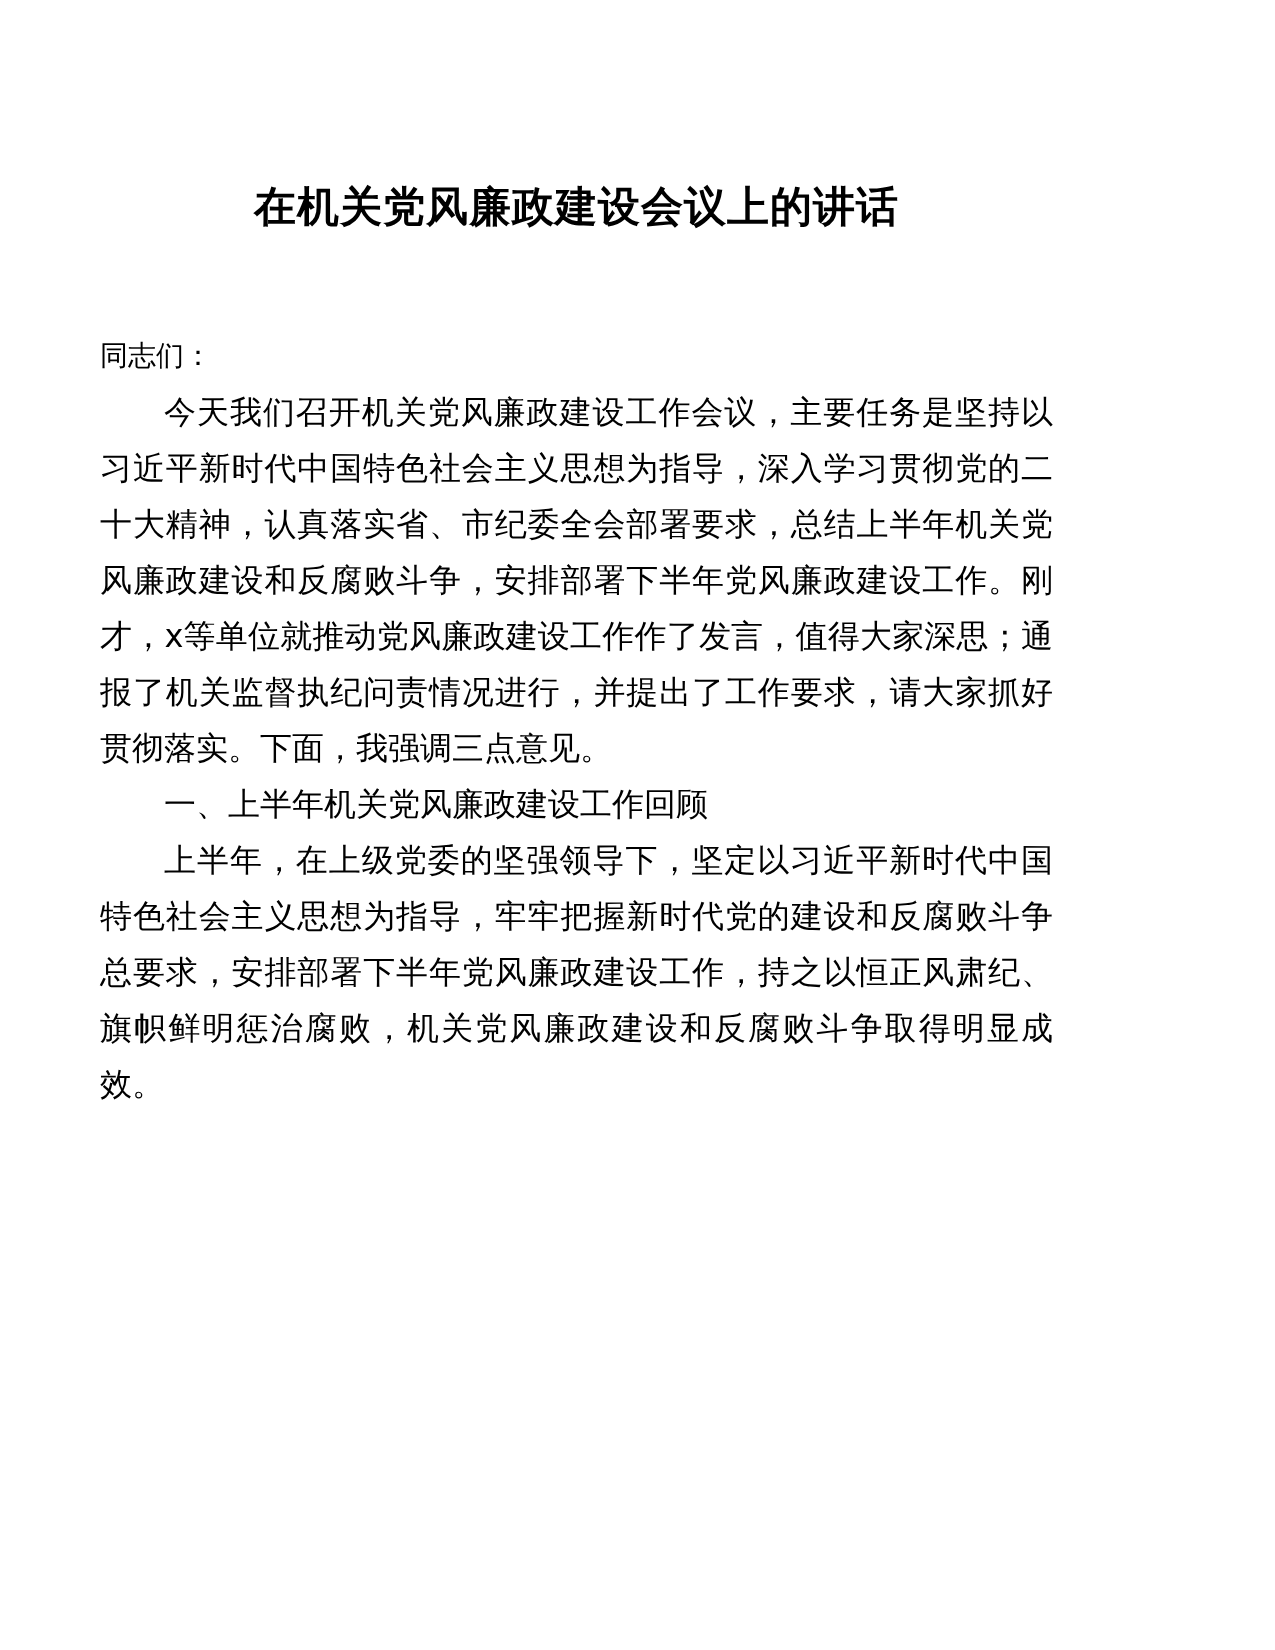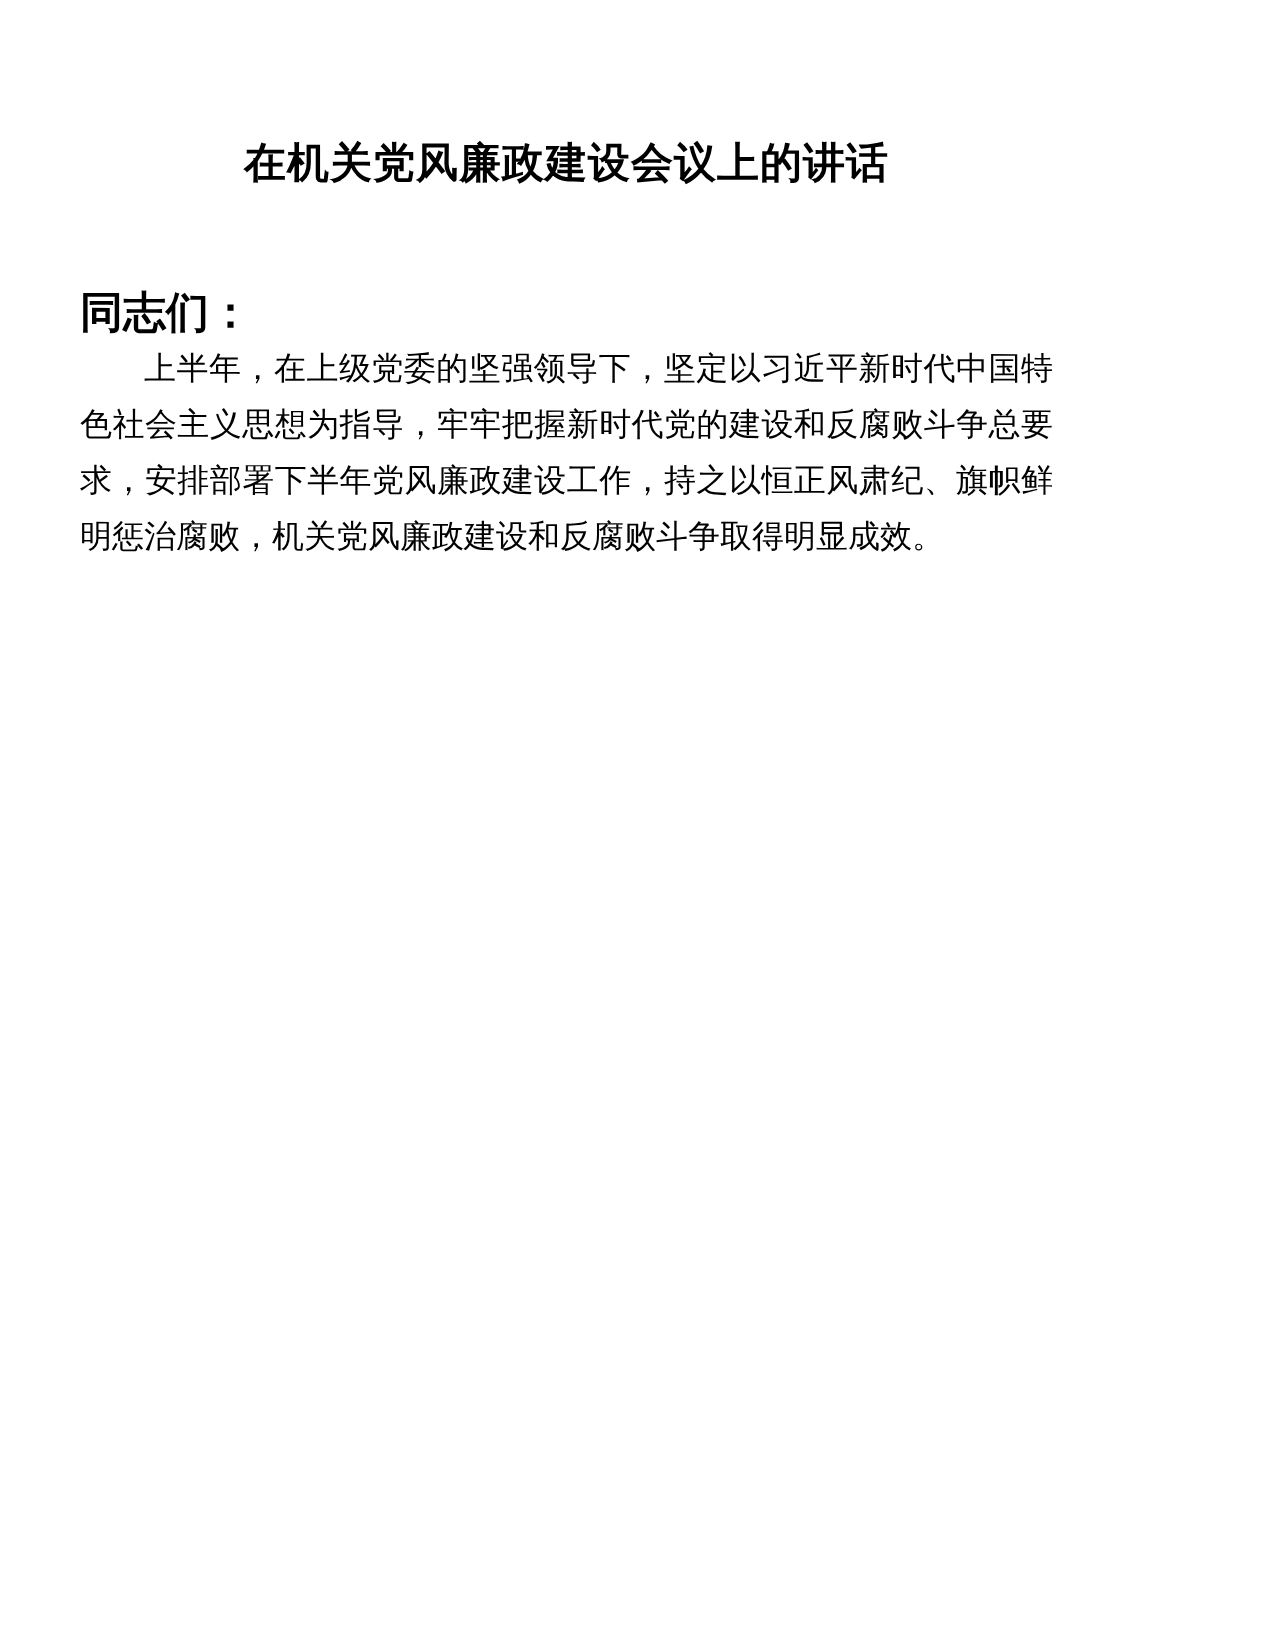--- a/index.html
+++ b/index.html
@@ -11,36 +11,36 @@
   .page {
     position: relative;
     width: 1275px;
     height: 1650px;
     background: #ffffff;
     overflow: hidden;
     color: #000000;
     font-family: "DejaVu Sans", "Liberation Sans", sans-serif;
   }
   .content {
-    padding: 138px 222px 0 80px;
+    padding: 138px 222px 0 100px;
+    margin-top: 44px;
   }
   .doc-title {
     margin: 0 0 96px 0;
     font-size: 42px;
     font-weight: bold;
     text-align: center;
     letter-spacing: 1px;
     line-height: 1.2;
   }
   .salutation {
     margin: 0;
-    font-size: 43px;
+    font-size: 28px;
     line-height: 56px;
     text-align: justify;
-    font-weight: bold;
   }
   .para {
     margin: 0;
     font-size: 32px;
     line-height: 56px;
     text-align: justify;
     text-indent: 2em;
   }
   .section-heading {
     margin: 0;
@@ -52,18 +52,20 @@
 </style>
 </head>
 <body>
 
 <div class="page">
   <div class="content">
     <h1 class="doc-title">在机关党风廉政建设会议上的讲话</h1>
 
     <p class="salutation">同志们：</p>
 
+    <p class="para">今天我们召开机关党风廉政建设工作会议，主要任务是坚持以习近平新时代中国特色社会主义思想为指导，深入学习贯彻党的二十大精神，认真落实省、市纪委全会部署要求，总结上半年机关党风廉政建设和反腐败斗争，安排部署下半年党风廉政建设工作。刚才，x等单位就推动党风廉政建设工作作了发言，值得大家深思；通报了机关监督执纪问责情况进行，并提出了工作要求，请大家抓好贯彻落实。下面，我强调三点意见。</p>
 
+    <p class="section-heading">一、上半年机关党风廉政建设工作回顾</p>
 
     <p class="para">上半年，在上级党委的坚强领导下，坚定以习近平新时代中国特色社会主义思想为指导，牢牢把握新时代党的建设和反腐败斗争总要求，安排部署下半年党风廉政建设工作，持之以恒正风肃纪、旗帜鲜明惩治腐败，机关党风廉政建设和反腐败斗争取得明显成效。</p>
 
   </div>
 </div>
 
 </body></html>

